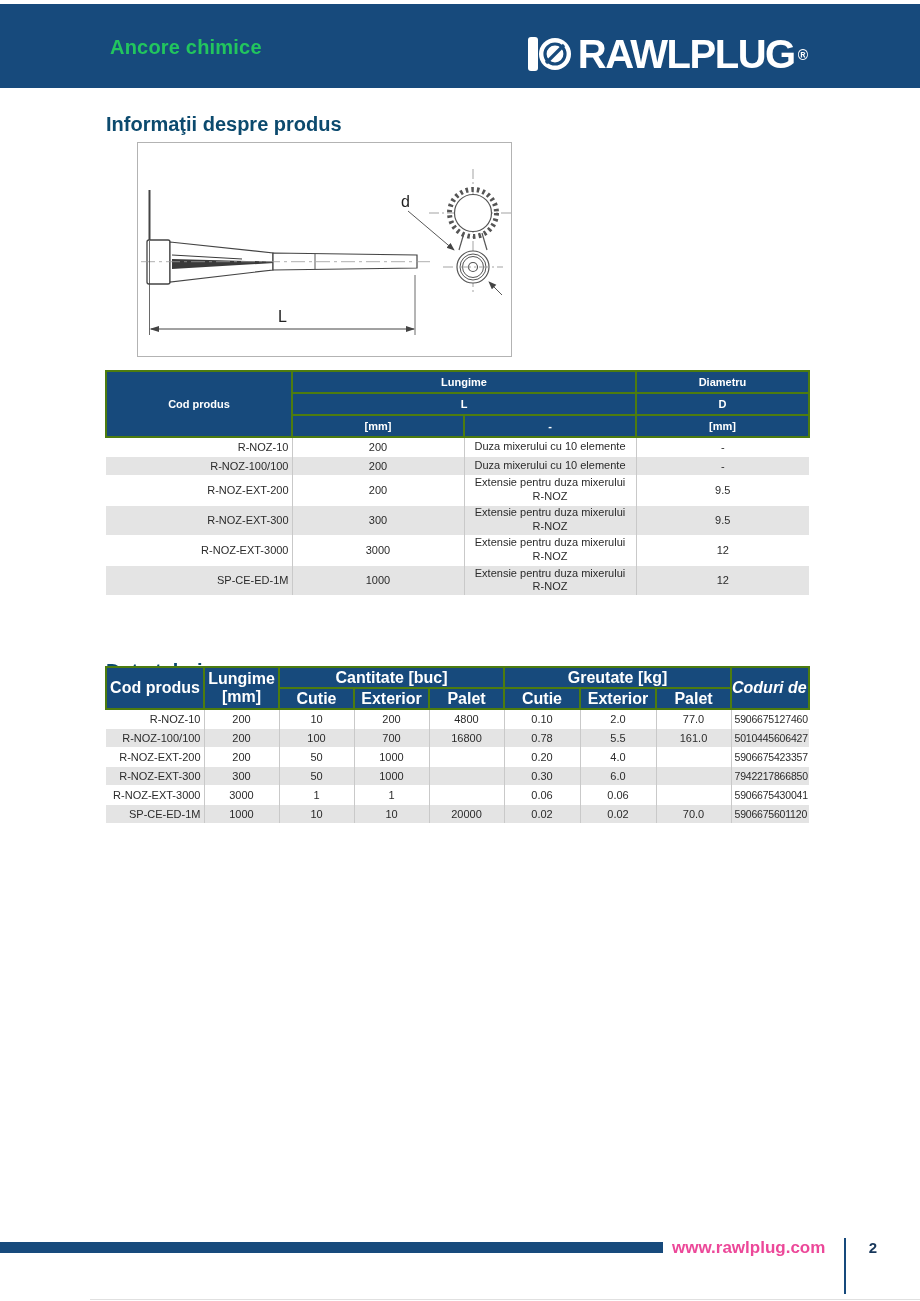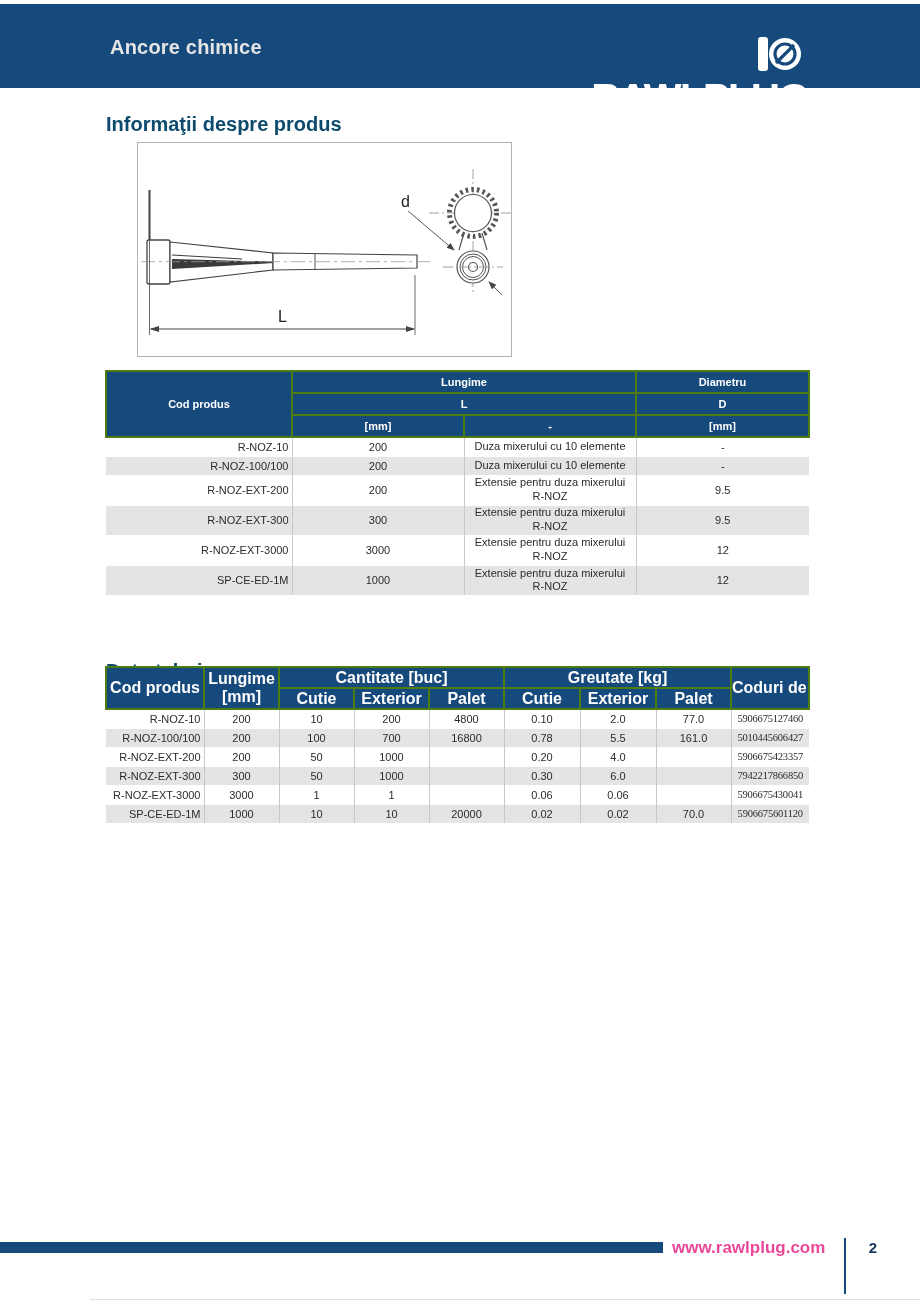--- a/index.html
+++ b/index.html
@@ -2,47 +2,47 @@
 <html><head>
 <meta charset="utf-8">
 <style>
   html,body{margin:0;padding:0;background:#fff;}
   body{
     width:920px;height:1301px;position:relative;overflow:hidden;
     font-family:"Liberation Sans",sans-serif;color:#2b2b2b;
   }
   
   .header-bar{position:absolute;left:0;top:4px;width:920px;height:84px;background:#174a7c;}
-  .header-title{position:absolute;left:110px;top:32px;font-size:20px;font-weight:bold;color:#e5e5e5;letter-spacing:.2px;}
-  .logo{position:absolute;right:112px;top:28px;display:flex;align-items:flex-end;flex-direction:column;}
+  .header-title{position:absolute;left:110px;top:32px;font-size:20px;font-weight:bold;color:#22c55e;letter-spacing:.2px;}
+  .logo{position:absolute;right:112px;top:28px;display:flex;align-items:center;}
   .logo-icon{width:44px;height:44px;margin-right:7px;}
   .logo-text{font-size:40px;font-weight:bold;color:#fff;letter-spacing:-1.5px;line-height:44px;}
   .logo-reg{font-size:14px;color:#fff;margin-left:3px;margin-top:1px;font-weight:bold;}
   
   .section-title{position:absolute;left:106px;font-size:20px;font-weight:bold;color:#0c4a6e;}
   #sec1{top:113px;}
   #sec2{top:660px;}
   
   .diagram-box{position:absolute;left:137px;top:142px;width:375px;height:215px;border:1px solid #b3b3b3;background:#fff;box-sizing:border-box;}
   
   table{border-collapse:collapse;table-layout:fixed;position:absolute;left:105px;background:#fff;}
   #table1{top:370px;width:703px;}
   #table2{top:666px;width:703px;}
   th{background:#174a7c;color:#fff;font-weight:bold;border:2px solid #4d7c0f;padding:0;text-align:center;}
   #table1 th{font-size:11px;height:20px;}
   #table2 th{font-size:16px;height:19px;}
-  th.no-wrap{white-space:nowrap;font-size:10px;}
+  th.no-wrap{white-space:nowrap;font-size:10px;font-style:italic;}
   td{border-left:1px solid #c9c9c9;border-top:1px solid #fff;padding:0 3px;text-align:center;font-size:11px;color:#2b2b2b;box-sizing:border-box;}
   td:first-child{border-left:none;text-align:right;}
   tbody tr:nth-child(even) td{background:#e4e4e4;}
   #table1 tbody tr:nth-child(-n+2){height:19px;}
   #table1 tbody tr:nth-child(n+3){height:30px;}
   #table1 td.desc{line-height:1.25;}
   #table2 tbody tr{height:19px;}
-  #table2 td.barcode{font-size:10.5px;letter-spacing:-.2px;font-family:Liberation Serif, serif;}
+  #table2 td.barcode{font-size:10.5px;letter-spacing:-.2px;}
   
   .footer-bar{position:absolute;left:0;top:1242px;width:663px;height:11px;background:#174a7c;}
   .footer-url{position:absolute;left:672px;top:1238px;font-size:17px;font-weight:bold;color:#ec4899;}
   .footer-sep{position:absolute;left:844px;top:1238px;width:2px;height:56px;background:#174a7c;}
   .footer-page{position:absolute;left:860px;top:1239px;width:26px;text-align:center;font-size:15px;font-weight:bold;color:#16365a;}
   .bottom-line{position:absolute;left:90px;top:1299px;width:830px;height:1px;background:#e0e0e0;}
 </style>
 </head>
 <body>
 

